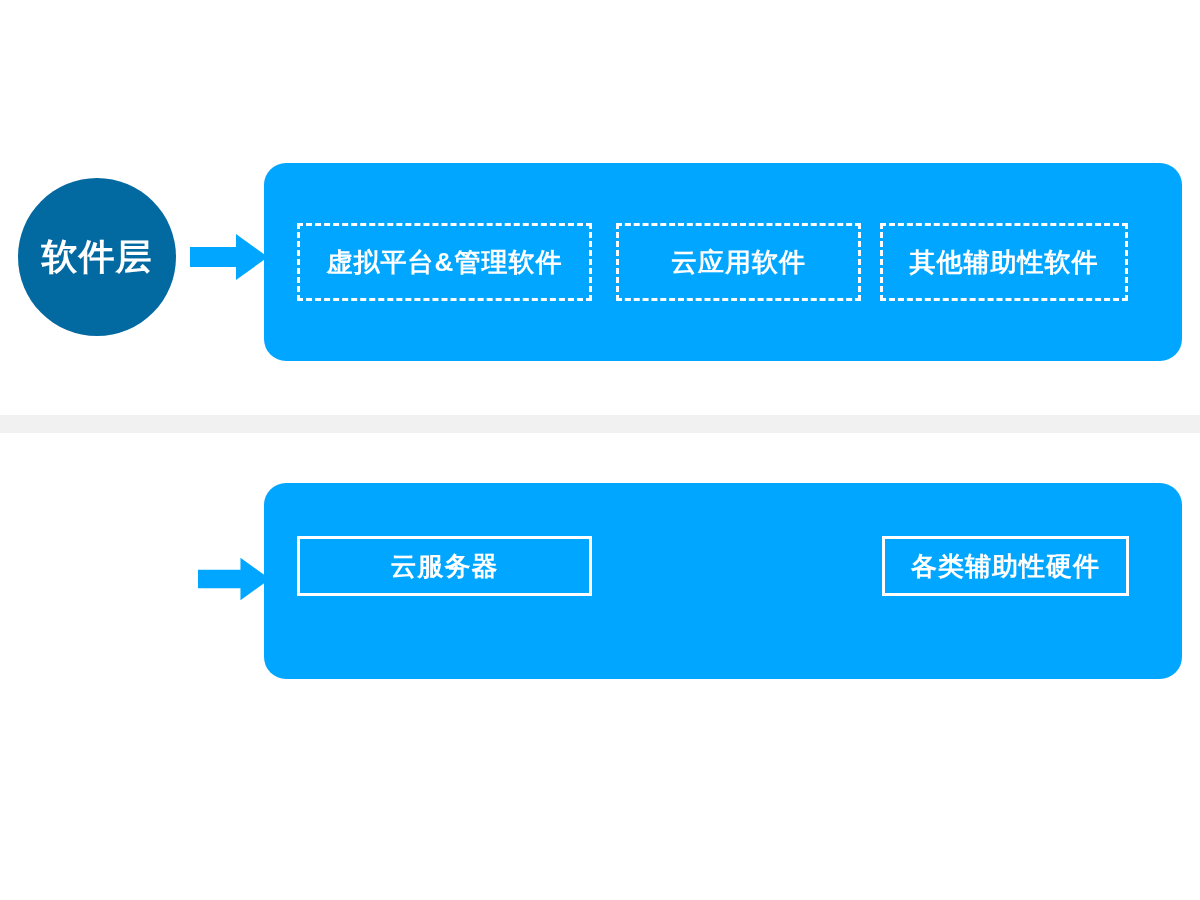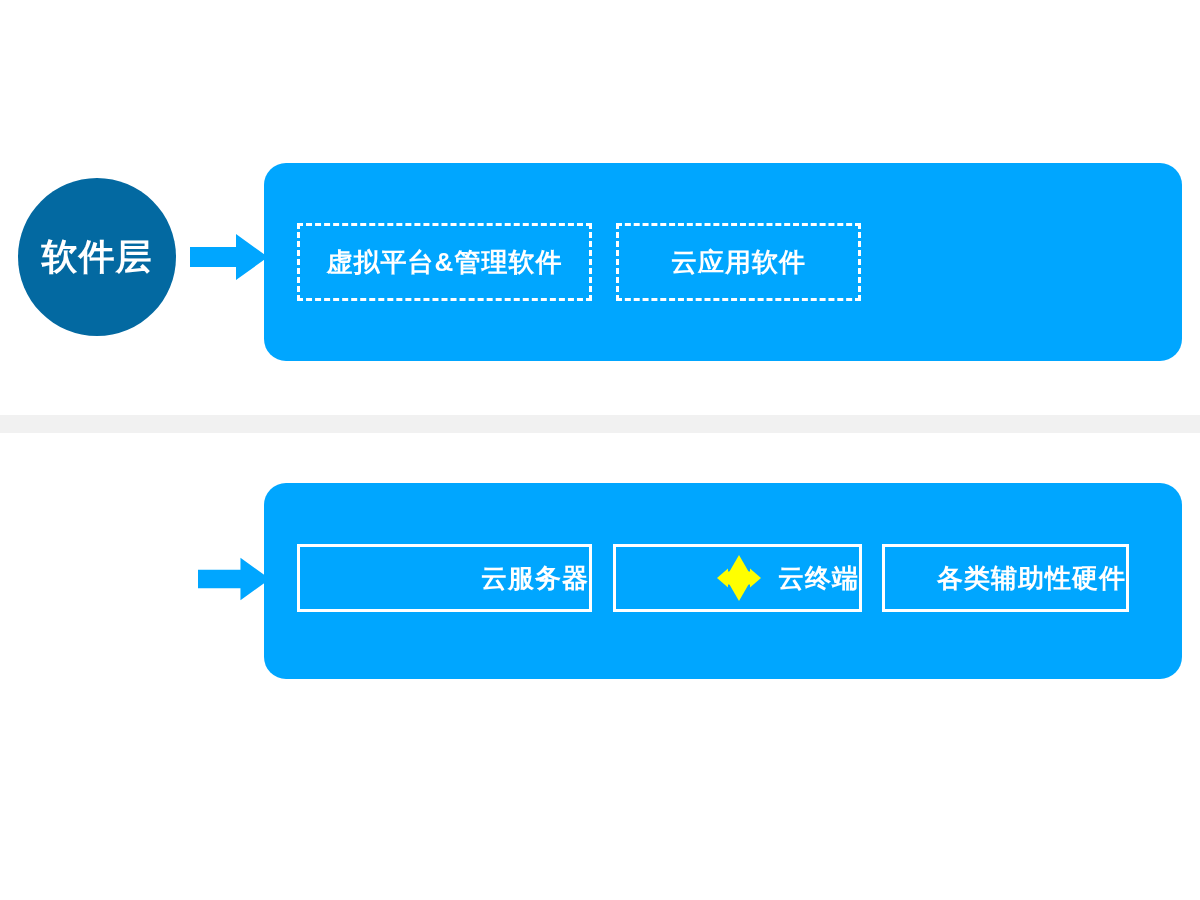--- a/index.html
+++ b/index.html
@@ -123,21 +123,21 @@
     white-space: nowrap;
   }
 
   
   .software .panel-item { top: 60px; height: 78px; }
   .software .item-0 { left: 33px;  width: 295px; }
   .software .item-1 { left: 352px; width: 245px; }
   .software .item-2 { left: 616px; width: 248px; }
 
   
-  .hardware .panel-item { top: 61px; height: 68px; justify-content: flex-end; }
+  .hardware .panel-item { top: 53px; height: 60px; }
   .hardware .item-0 { left: 33px;  width: 295px; }
   .hardware .item-1 { left: 349px; width: 249px; }
   .hardware .item-2 { left: 618px; width: 247px; }
 
   
   .star-icon {
     display: block;
     flex: 0 0 auto;
     width: 50px;
     height: 50px;
@@ -163,20 +163,23 @@
       <div class="panel-items">
 
         <div class="panel-item dashed item-0">
           <span class="panel-item-label">虚拟平台&amp;管理软件</span>
         </div>
 
         <div class="panel-item dashed item-1">
           <span class="panel-item-label">云应用软件</span>
         </div>
 
+        <div class="panel-item dashed item-2">
+          <span class="panel-item-label">其他辅助性软件</span>
+        </div>
 
       </div>
     </div>
   </div>
 
   <div class="divider-band"></div>
 
   <div class="layer-row hardware">
 
 
@@ -184,32 +187,20 @@
       <path d="M0 13 L46 13 L46 0 L78 23 L46 46 L46 33 L0 33 Z" fill="#00a6ff"></path>
     </svg>
 
     <div class="layer-panel">
       <div class="panel-items">
 
         <div class="panel-item solid item-0">
           <span class="panel-item-label">云服务器</span>
         </div>
 
-        <div class="panel-item solid item-1">
-          <svg class="star-icon" viewBox="0 0 100 100">
-            <polygon points="50,4 69,37 107,37 107,37 50,96 50,96" fill="none"></polygon>
-            <polygon points="50,4 72.5,43 27.5,43" fill="#ffff00"></polygon>
-            <polygon points="50,96 27.5,57 72.5,57" fill="#ffff00"></polygon>
-            <rect x="27.5" y="37" width="45" height="26" fill="#ffff00"></rect>
-            <polygon points="8,30 50,30 50,70 8,70" fill="none"></polygon>
-            <polygon points="6,50 28,31 28,69" fill="#ffff00"></polygon>
-            <polygon points="94,50 72,31 72,69" fill="#ffff00"></polygon>
-          </svg>
-          <span class="panel-item-label">云终端</span>
-        </div>
 
         <div class="panel-item solid item-2">
           <span class="panel-item-label">各类辅助性硬件</span>
         </div>
 
       </div>
     </div>
   </div>
 
 </div>

